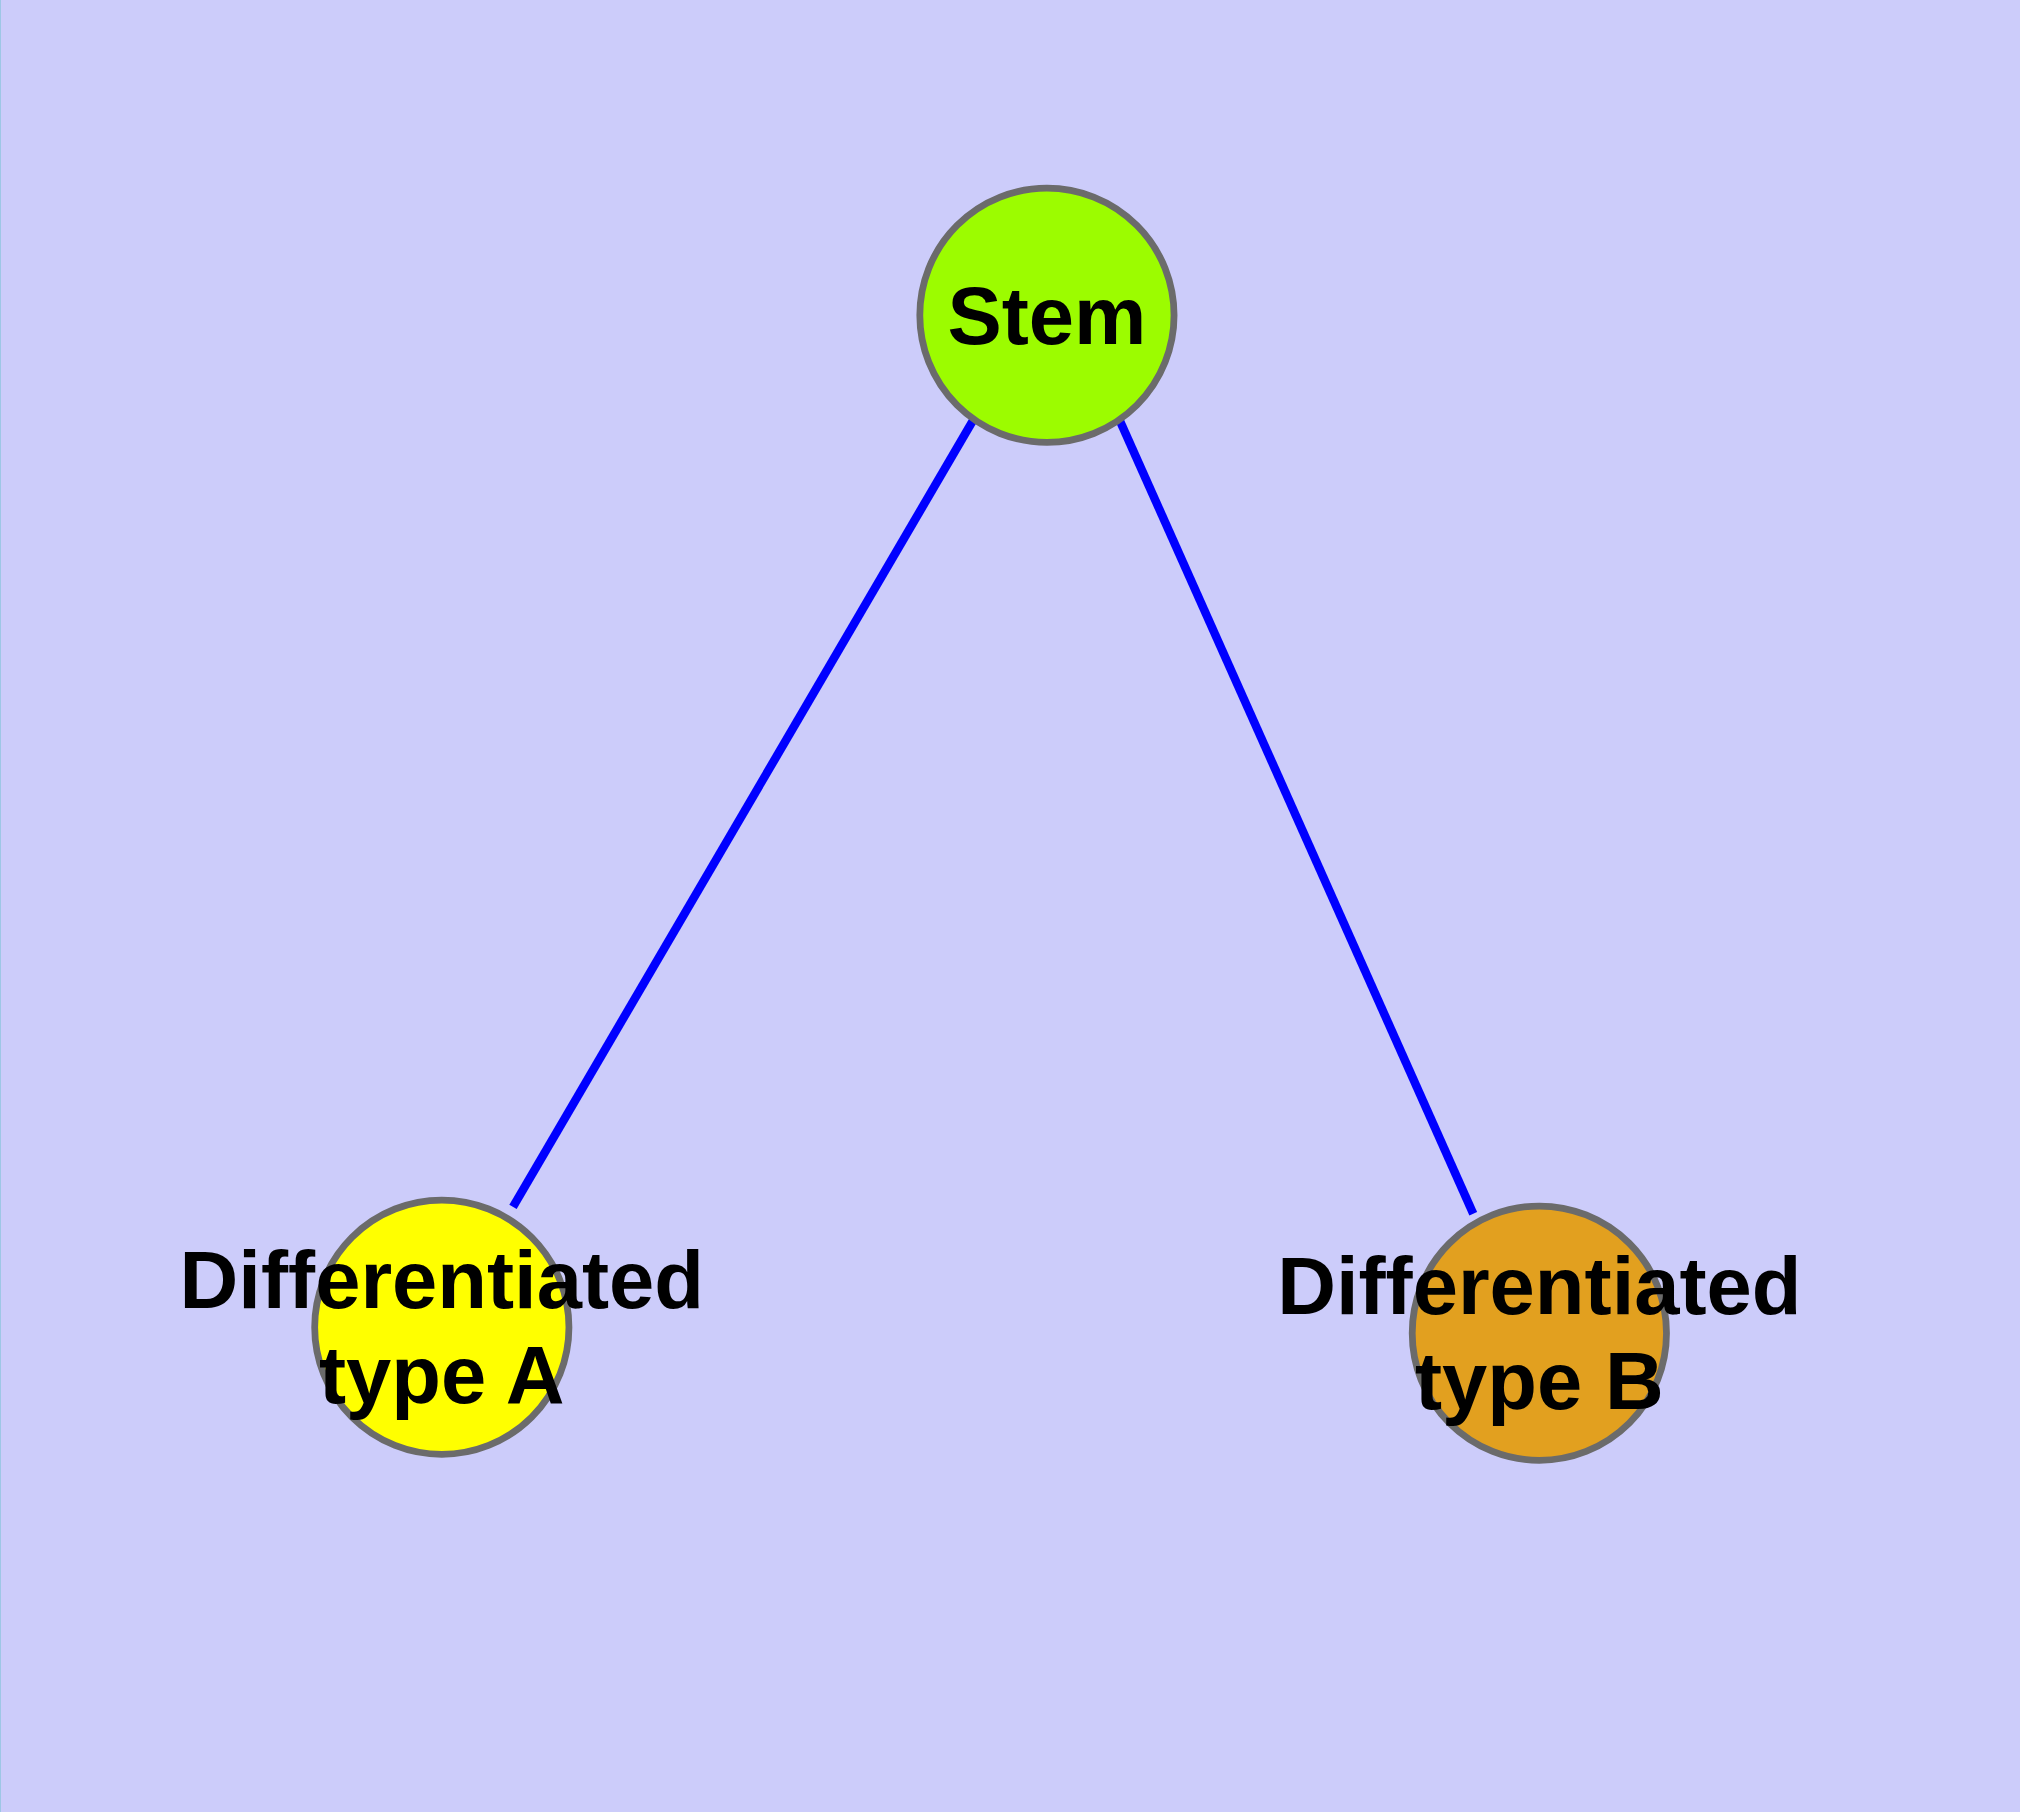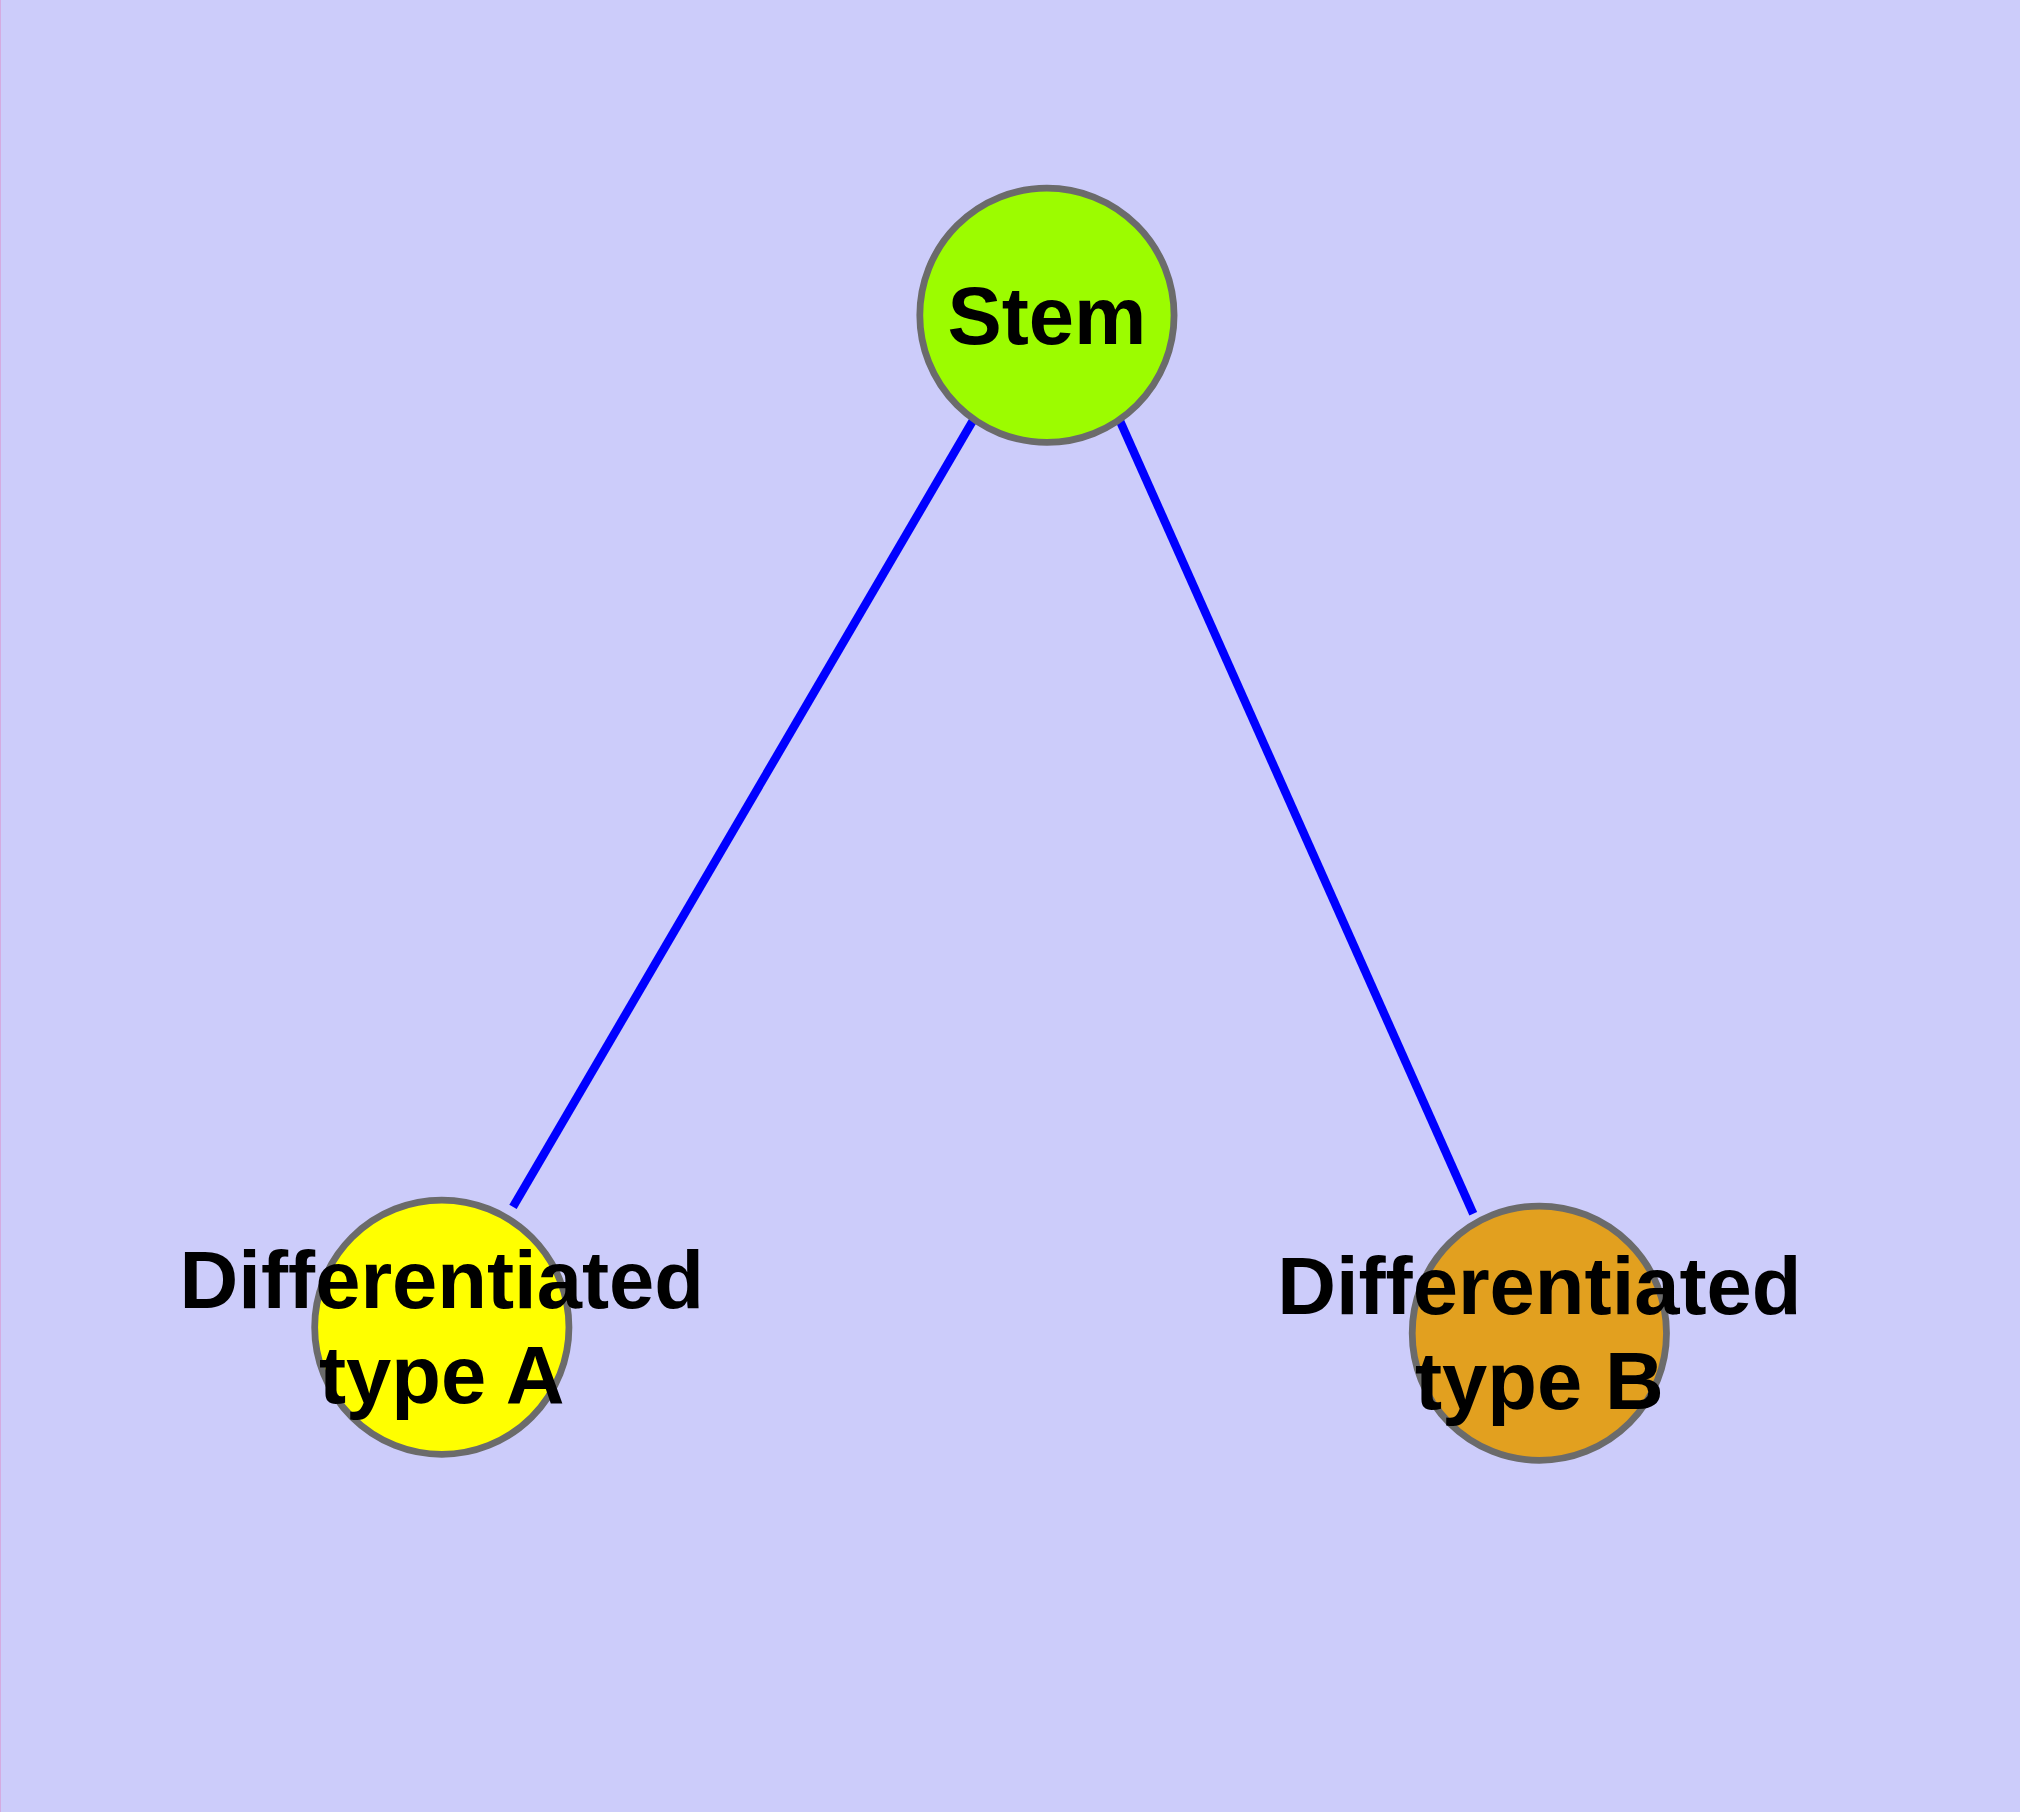--- a/index.html
+++ b/index.html
@@ -29,21 +29,21 @@
     font-weight: bold;
     fill: #000000;
     text-anchor: middle;
     dominant-baseline: auto;
     white-space: pre;
   }
 </style>
 </head>
 <body>
 
-<div id="canvas" style="width: 2021px; height: 1812px; background: #ec4899;">
+<div id="canvas" style="width: 2021px; height: 1812px; background: #14b8a6;">
 
   <svg id="graph-svg" viewBox="0 0 2384 2138" xmlns="http://www.w3.org/2000/svg" style="width: 2021px; height: 1812px;">
 
     <rect id="bg-rect" x="0" y="0" width="2384" height="2138" fill="#ccccfa"></rect>
 
     <g id="edges-layer">
       <line id="edge-0" x1="1149" y1="494" x2="605" y2="1424" stroke="#0000ff" stroke-width="10" stroke-linecap="butt"></line>
       <line id="edge-1" x1="1320" y1="494" x2="1738" y2="1432" stroke="#0000ff" stroke-width="10" stroke-linecap="butt"></line>
     </g>
 

